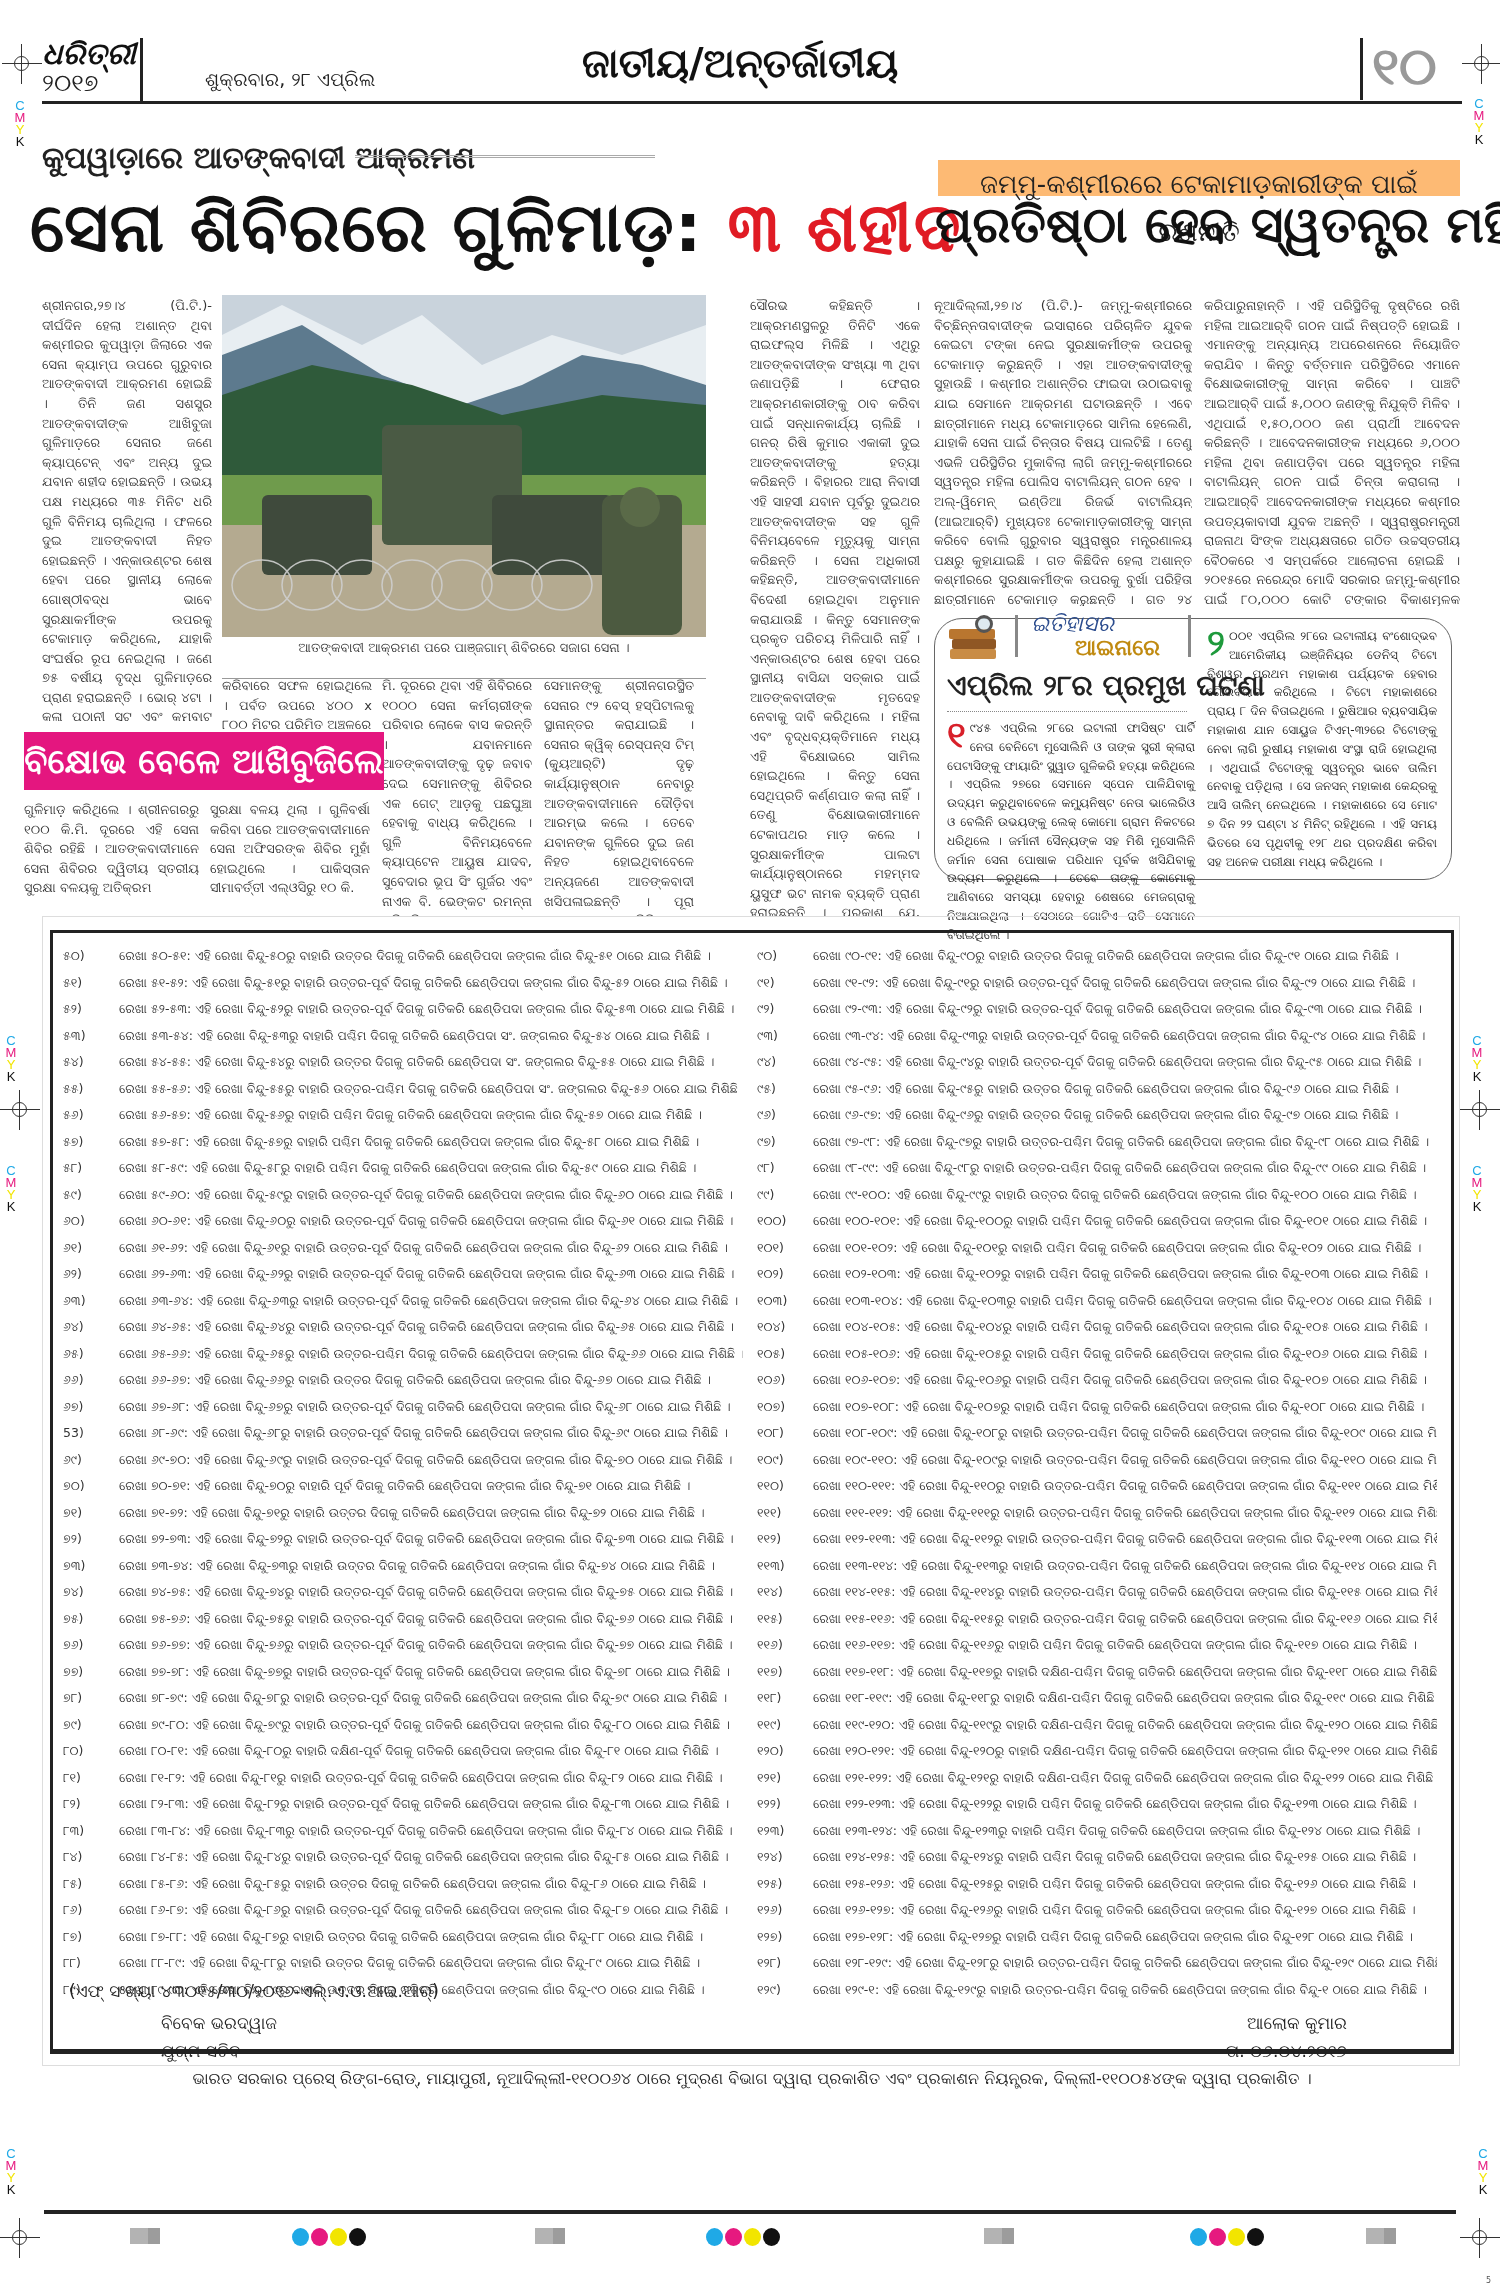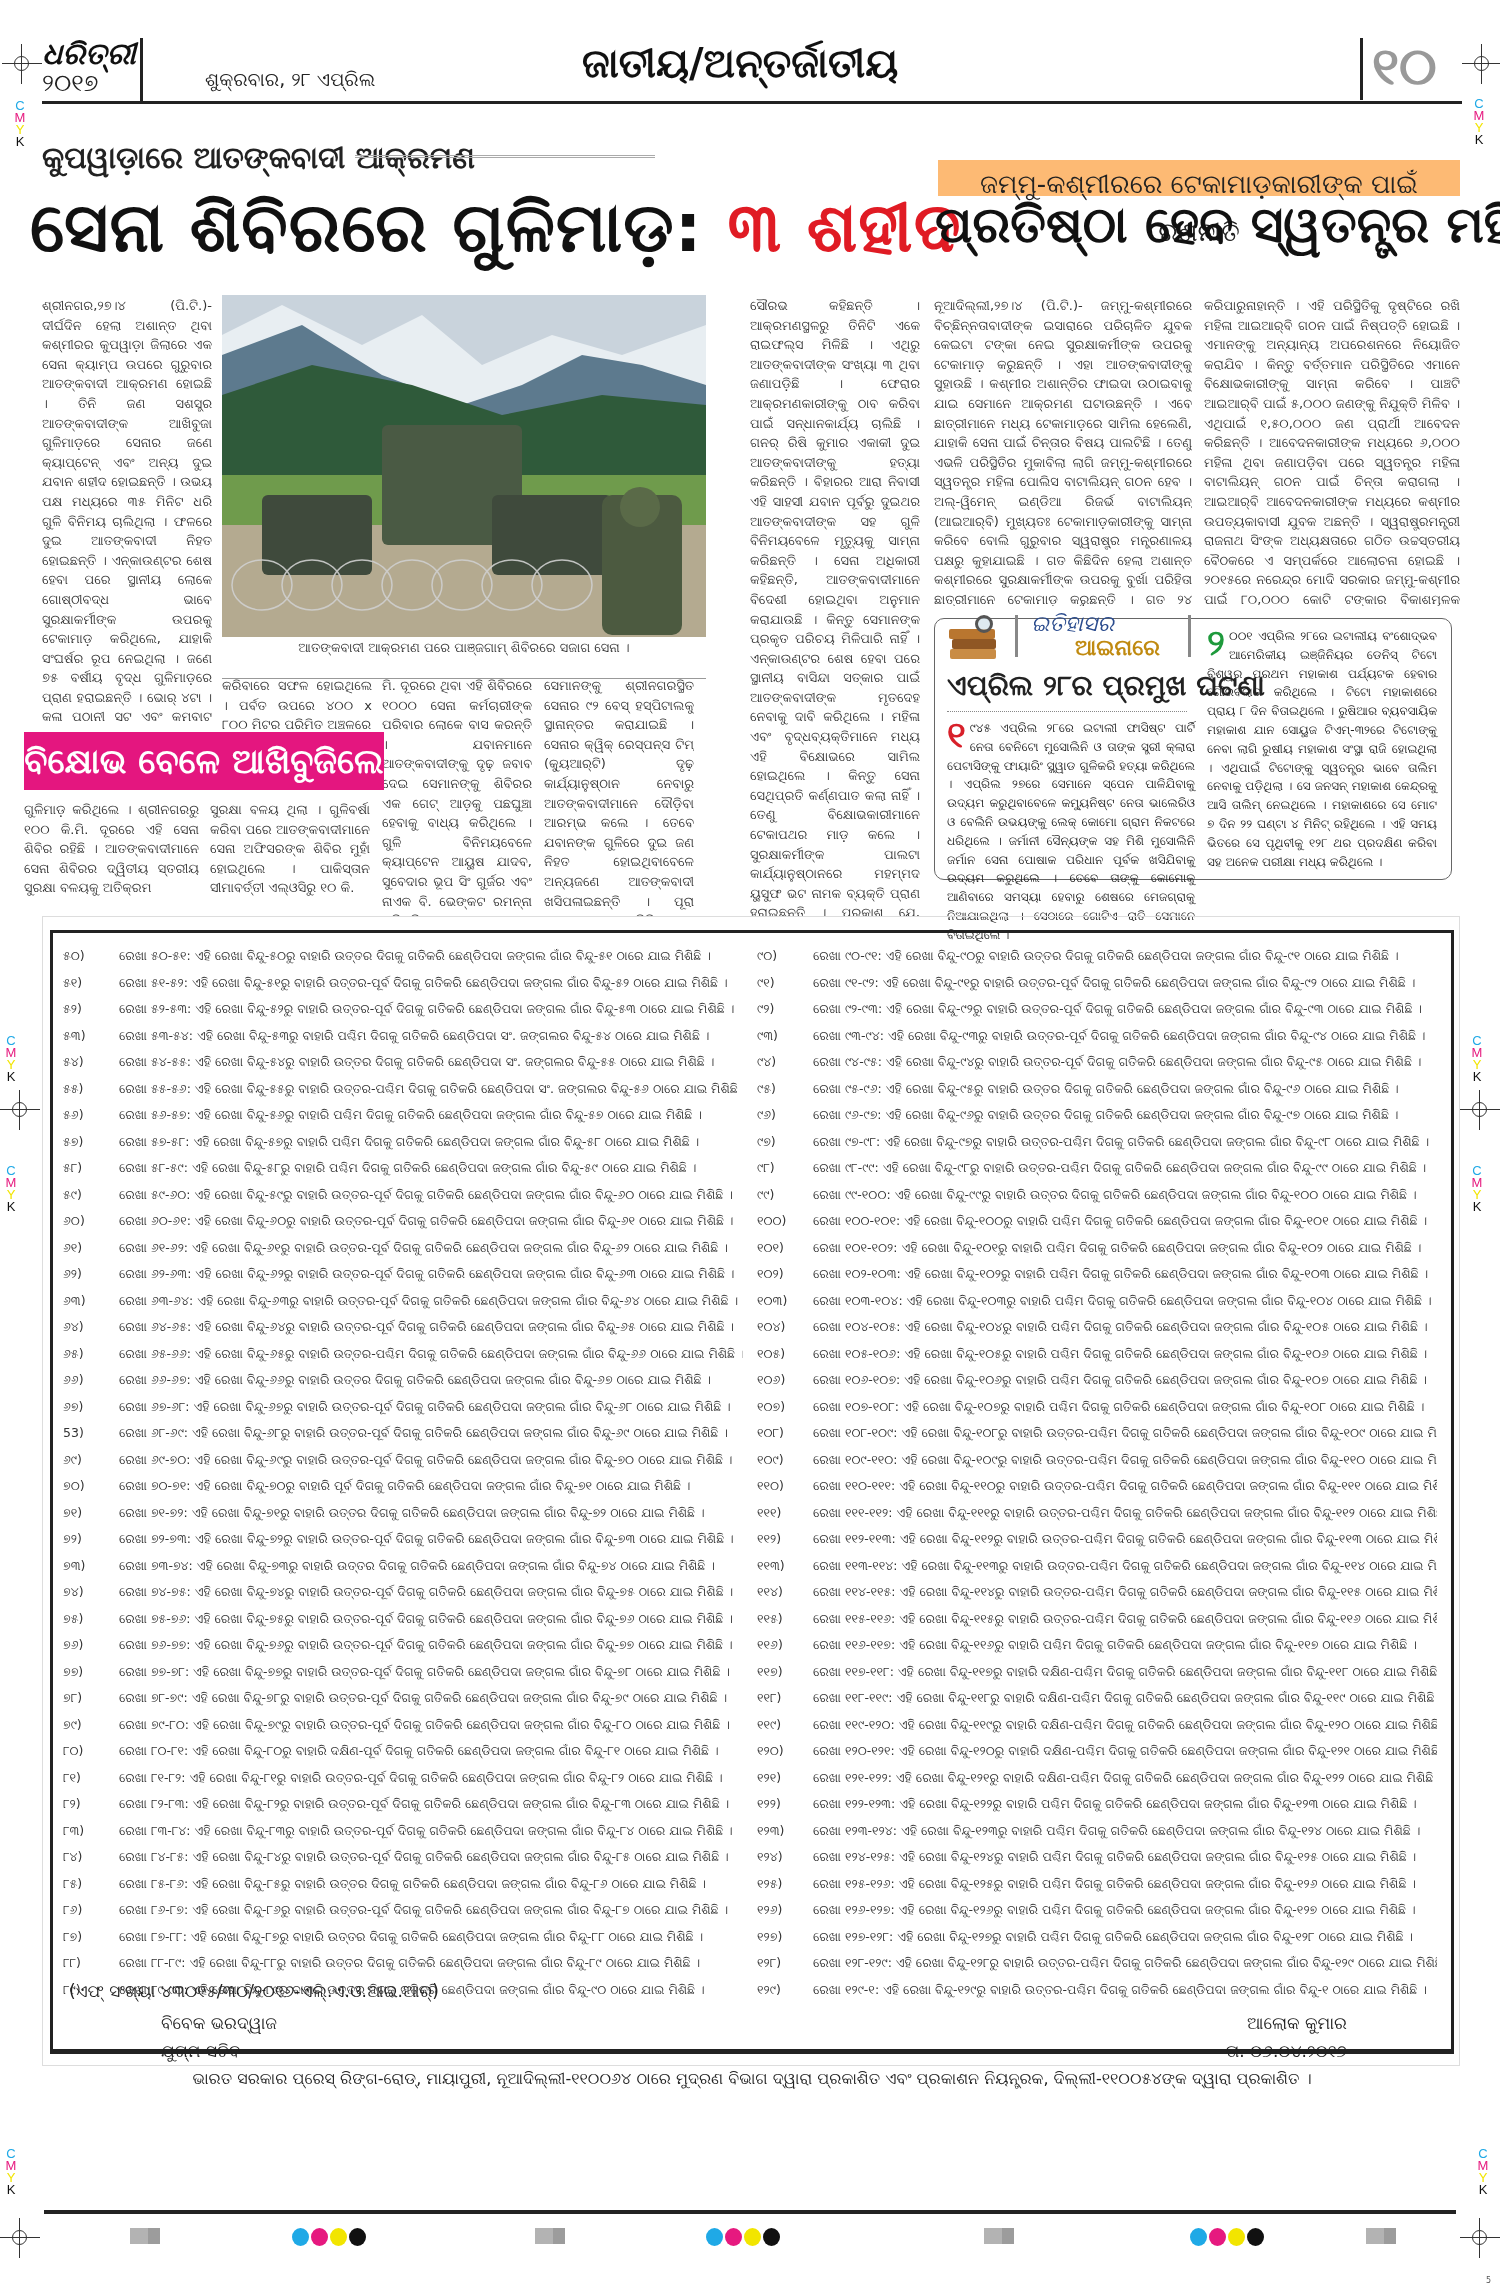--- a/index.html
+++ b/index.html
@@ -36,21 +36,21 @@
   .photo svg { width: 100%; height: 100%; display: block; }
   .caption { position: absolute; left: 222px; top: 640px; width: 484px; text-align: center; font-size: 13px; color: #333; padding-bottom: 22px; border-bottom: 1px solid #999; }
 
   .pink-box { position: absolute; left: 24px; top: 732px; width: 360px; height: 58px; background: #e4167f; color: #fff; font-size: 34px; font-weight: bold; text-align: center; line-height: 58px; }
 
   
   .kicker-right { position: absolute; left: 938px; top: 160px; width: 522px; height: 36px; background: #fdba74; font-size: 26px; line-height: 48px; text-align: center; color: #222; }
   .headline-right { position: absolute; left: 935px; top: 196px; font-size: 50px; font-weight: bold; color: #111; white-space: nowrap; }
 
   
-  .history { position: absolute; left: 934px; top: 618px; width: 518px; height: 262px; border: 1.5px solid #666; border-radius: 10px; }
+  .history { position: absolute; left: 934px; top: 618px; width: 518px; height: 262px; border: 1.5px solid #666; border-radius: 28px; }
   .hist-logo { position: absolute; left: 14px; top: -6px; width: 50px; height: 48px; }
   .hist-logo .b1 { position: absolute; left: 0; top: 16px; width: 46px; height: 10px; background: #b9762f; border-radius: 2px; }
   .hist-logo .b2 { position: absolute; left: 3px; top: 26px; width: 44px; height: 10px; background: #8f5724; border-radius: 2px; }
   .hist-logo .b3 { position: absolute; left: 1px; top: 36px; width: 46px; height: 10px; background: #c98c45; border-radius: 2px; }
   .hist-logo .lens { position: absolute; left: 26px; top: 2px; width: 18px; height: 18px; border: 3px solid #555; border-radius: 50%; background: rgba(200,220,230,.6); }
   .hist-brackets { position: absolute; left: 80px; top: -4px; width: 176px; height: 42px; border-left: 3px solid #888; border-right: 3px solid #888; }
   .hist-title1 { position: absolute; left: 96px; top: -8px; font-size: 22px; font-style: italic; color: #2a4b8d; }
   .hist-title2 { position: absolute; left: 140px; top: 16px; font-size: 22px; font-weight: bold; color: #c08a10; }
   .hist-head { position: absolute; left: 12px; top: 50px; font-size: 28px; font-weight: bold; color: #222; }
   .hist-rule { position: absolute; left: 12px; top: 92px; width: 240px; border-top: 1px dotted #888; }

